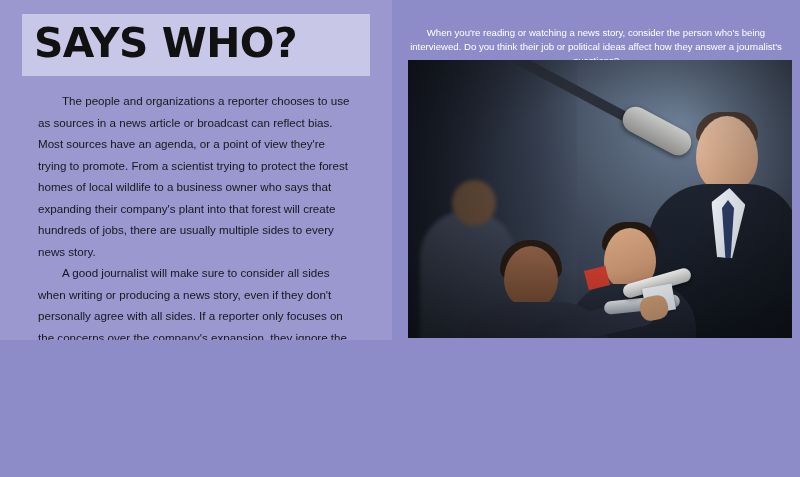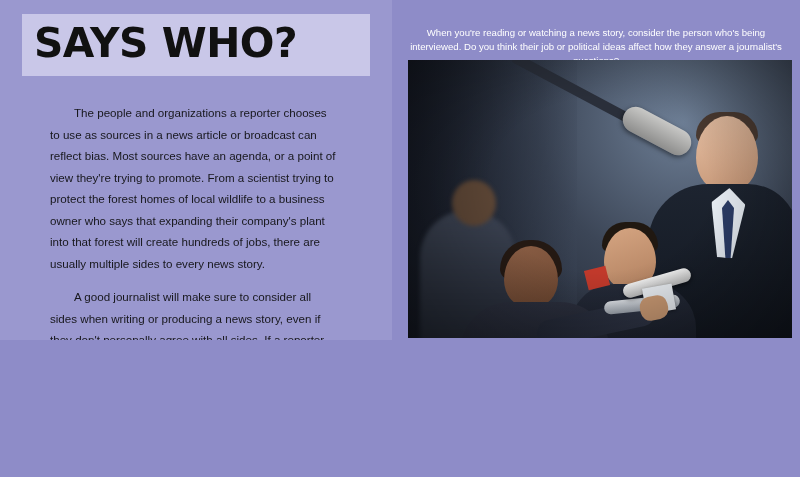--- a/index.html
+++ b/index.html
@@ -62,21 +62,21 @@
   .left-text {
     position: absolute;
     left: 38px;
     top: 90px;
     width: 312px;
     font-size: 11.6px;
     line-height: 21.5px;
     color: #17171c;
   }
   .left-text p {
-    margin: 12px;
+    margin: 0;
     text-indent: 24px;
   }
 
   
   .right-page {
     position: absolute;
     left: 392px;
     top: 0;
     width: 408px;
     height: 477px;

